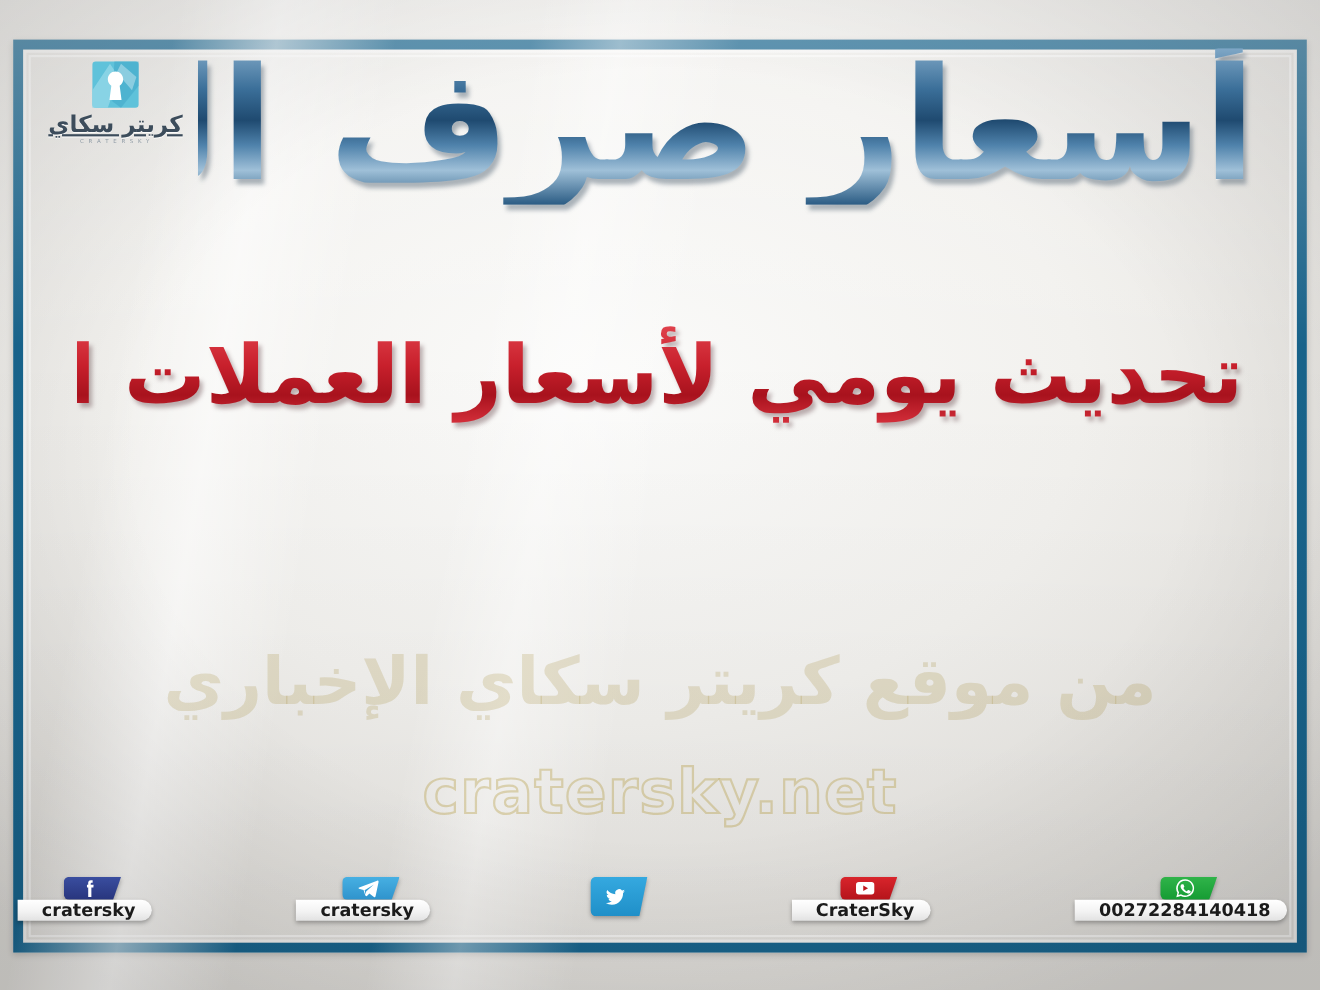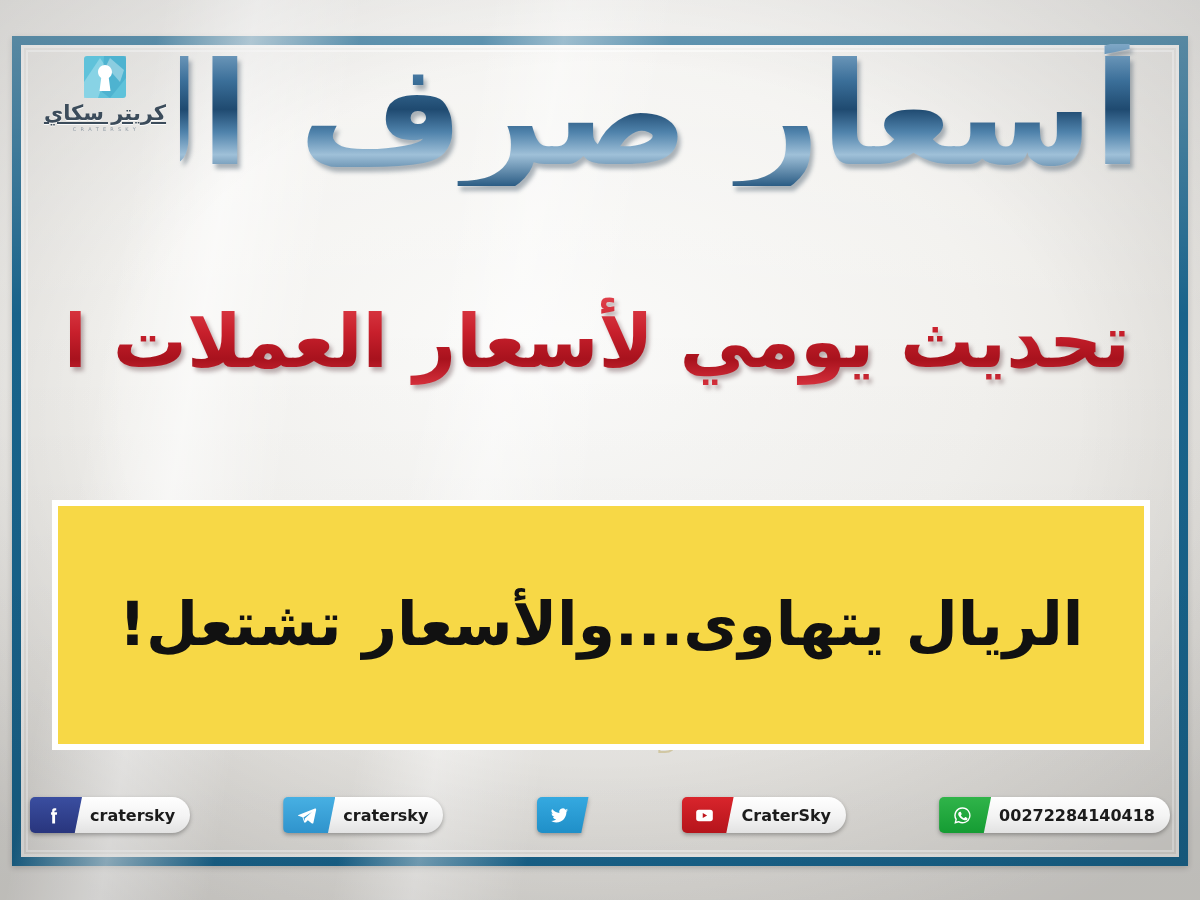--- a/index.html
+++ b/index.html
@@ -206,20 +206,21 @@
     align-items: center;
     justify-content: space-between;
     z-index: 9;
   }
   .chip {
     display: flex;
     align-items: center;
     height: 36px;
     position: relative;
     filter: drop-shadow(0 2px 2px rgba(0,0,0,.30));
+    flex-direction: column;
   }
   .chip-icon {
     width: 52px;
     height: 36px;
     display: flex;
     align-items: center;
     justify-content: center;
     border-radius: 5px 0 0 5px;
     position: relative;
     z-index: 2;
@@ -269,23 +270,20 @@
   </div>
 
   <div class="headline">أسعار صرف العملات</div>
 
   <div class="subhead">
     <span>تحديث يومي لأسعار العملات الأجنبية</span>
   </div>
 
   <div class="ghost-line">من موقع كريتر سكاي الإخباري</div>
 
-  <div class="banner">
-    <div class="banner-text">الريال يتهاوى...والأسعار تشتعل!</div>
-  </div>
 
   <div class="watermark">cratersky.net</div>
 
   <div class="social-strip">
 
     <div class="chip fb">
       <span class="chip-icon">
         <svg viewBox="0 0 24 24">
             <path fill="#fff" d="M15.1 8.3h-2v-1.3c0-.6.4-.8.7-.8h1.3V3.6h-1.9c-2.2 0-2.7 1.6-2.7 2.7v2h-1.3v2.8h1.3V21h3.3v-9.9h2.1l.2-2.8z"></path>
           </svg>

